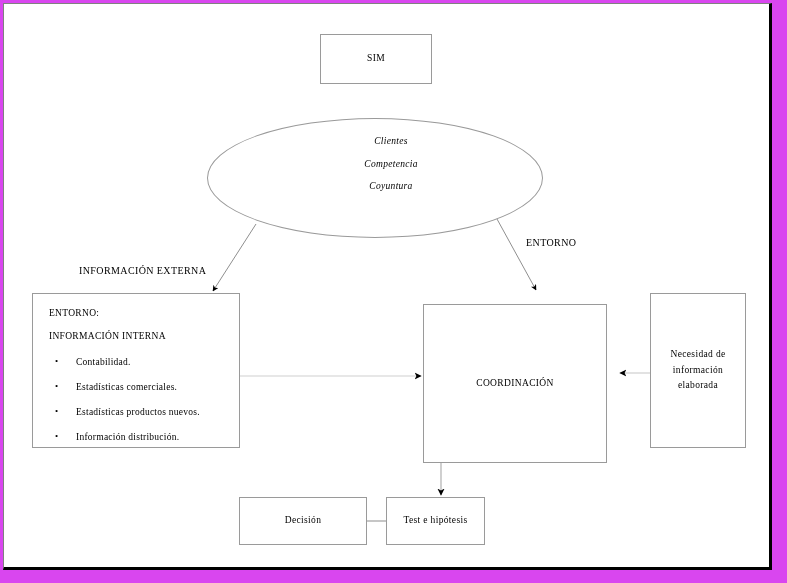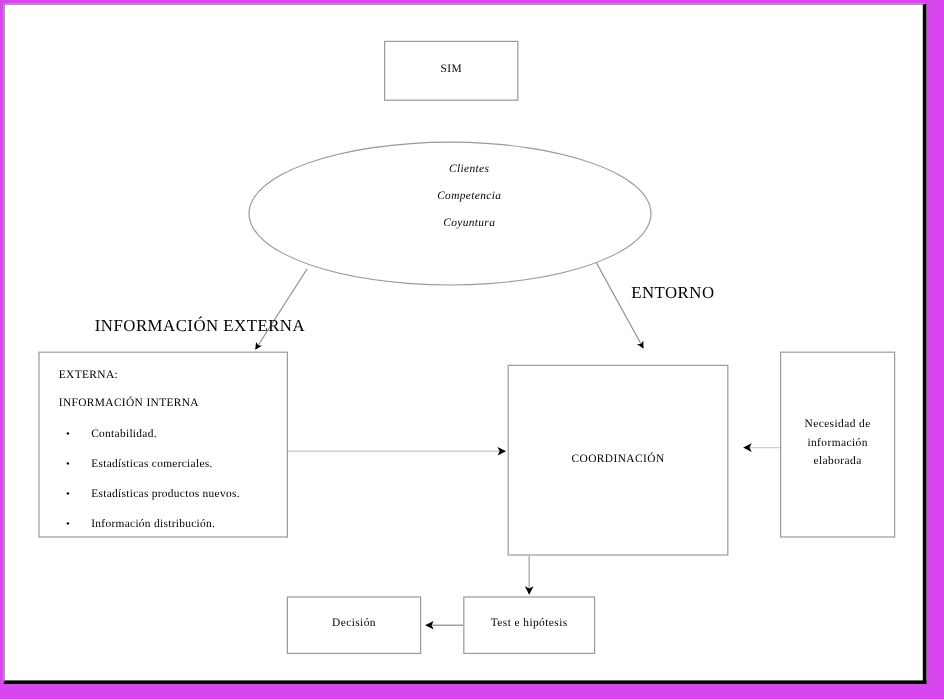--- a/index.html
+++ b/index.html
@@ -60,24 +60,24 @@
     text-align: left;
     padding: 14px 0 0 9px;
   }
   #node-coordinacion {
     left: 423px; top: 304px; width: 184px; height: 159px;
   }
   #node-necesidad {
     left: 650px; top: 293px; width: 96px; height: 155px;
   }
   #node-test {
-    left: 386px; top: 497px; width: 110px; height: 48px;
+    left: 386px; top: 497px; width: 99px; height: 48px;
   }
   #node-decision {
-    left: 239px; top: 497px; width: 112px; height: 48px;
+    left: 239px; top: 497px; width: 128px; height: 48px;
   }
   
   .empresa-heading {
     font-size: 9.5px;
     letter-spacing: 0.3px;
     margin: 0 0 13px 7px;
   }
   .empresa-list {
     list-style: none;
     margin: 16px 0 0 0;
@@ -116,21 +116,21 @@
   }
   #ellipse-text div {
     font-size: 9.5px;
     line-height: 22.5px;
     letter-spacing: 0.3px;
     font-style: italic;
   }
   
   .free-label {
     position: absolute;
-    font-size: 14px;
+    font-size: 10px;
     letter-spacing: 0.4px;
     white-space: nowrap;
   }
   #label-info-externa { left: 79px; top: 265px; }
   #label-entorno { left: 526px; top: 237px; }
   
   #connectors {
     position: absolute;
     left: 0; top: 0;
     width: 787px; height: 583px;
@@ -184,21 +184,21 @@
   <div id="ellipse-text">
     <div>Clientes</div>
     <div>Competencia</div>
     <div>Coyuntura</div>
   </div>
 
   <div class="free-label" id="label-info-externa">INFORMACIÓN EXTERNA</div>
   <div class="free-label" id="label-entorno">ENTORNO</div>
 
   <div class="node" id="node-empresa">
-    <div class="empresa-heading">EXTERNA:</div>
+    <div class="empresa-heading">ENTORNO:</div>
     <div class="empresa-heading">INFORMACIÓN INTERNA</div>
     <ul class="empresa-list">
       <li>
         <span class="bullet">•</span>
         <span>Contabilidad.</span>
       </li>
       <li>
         <span class="bullet">•</span>
         <span>Estadísticas comerciales.</span>
       </li>

